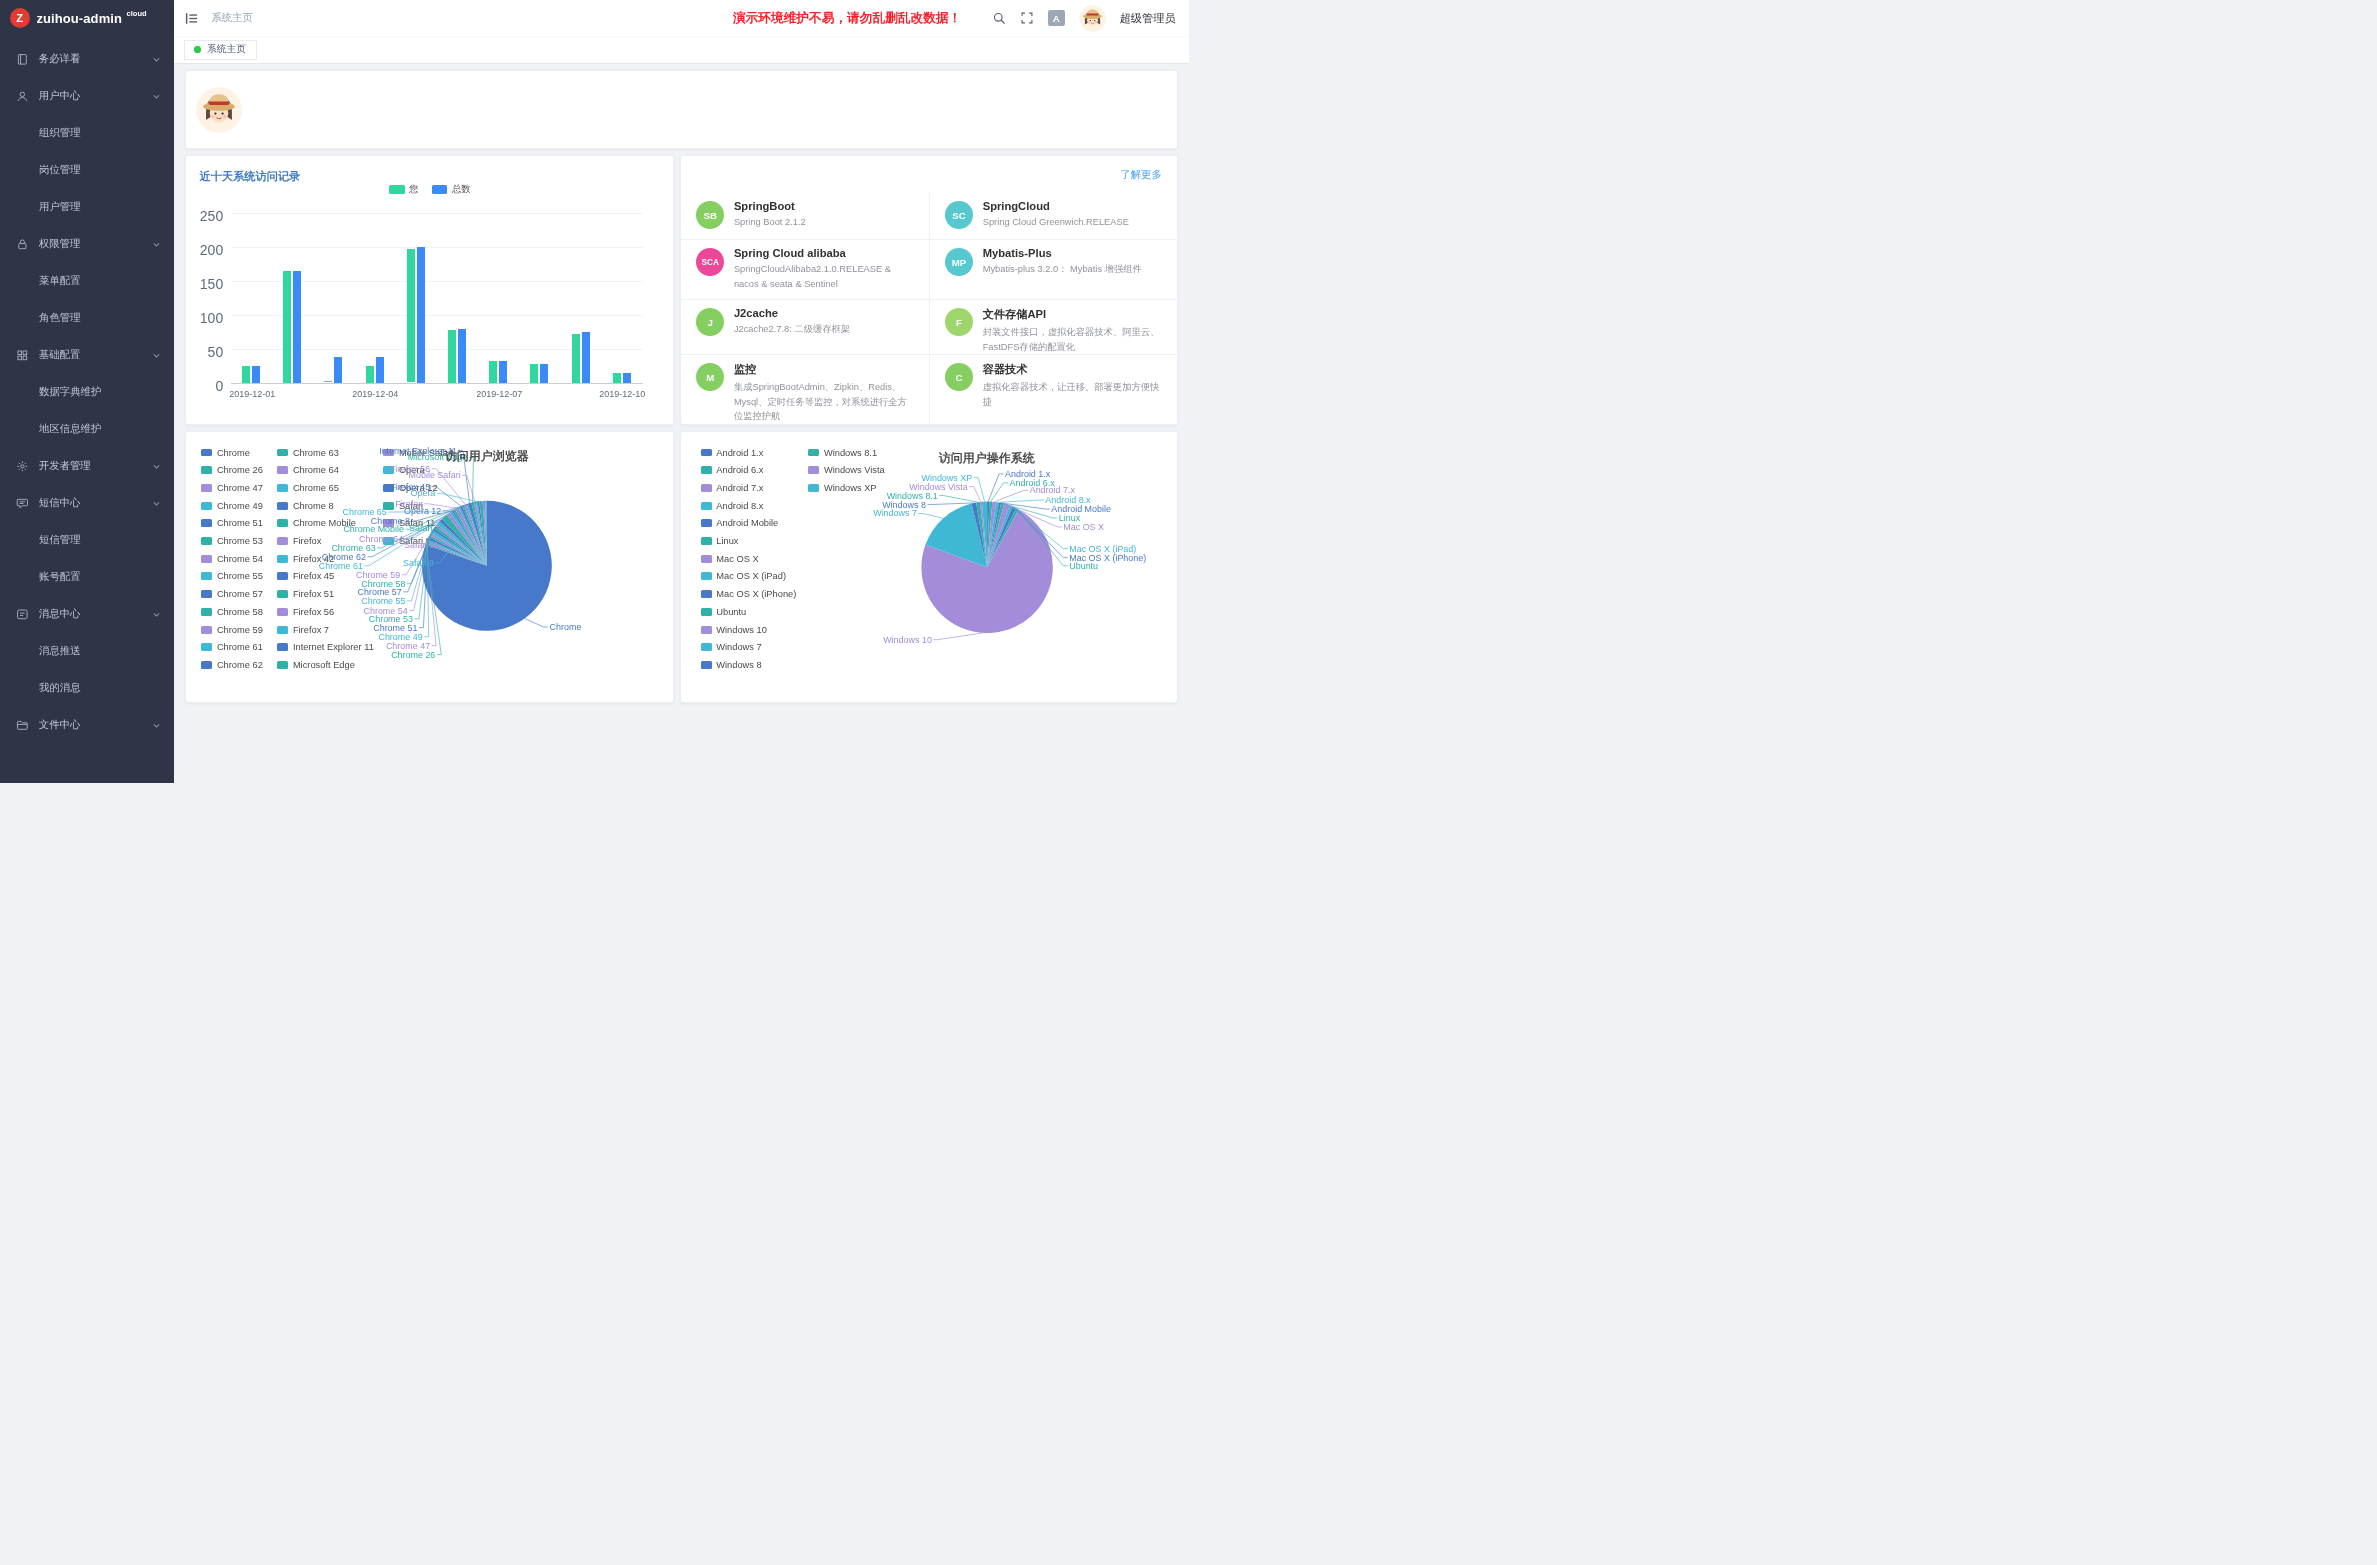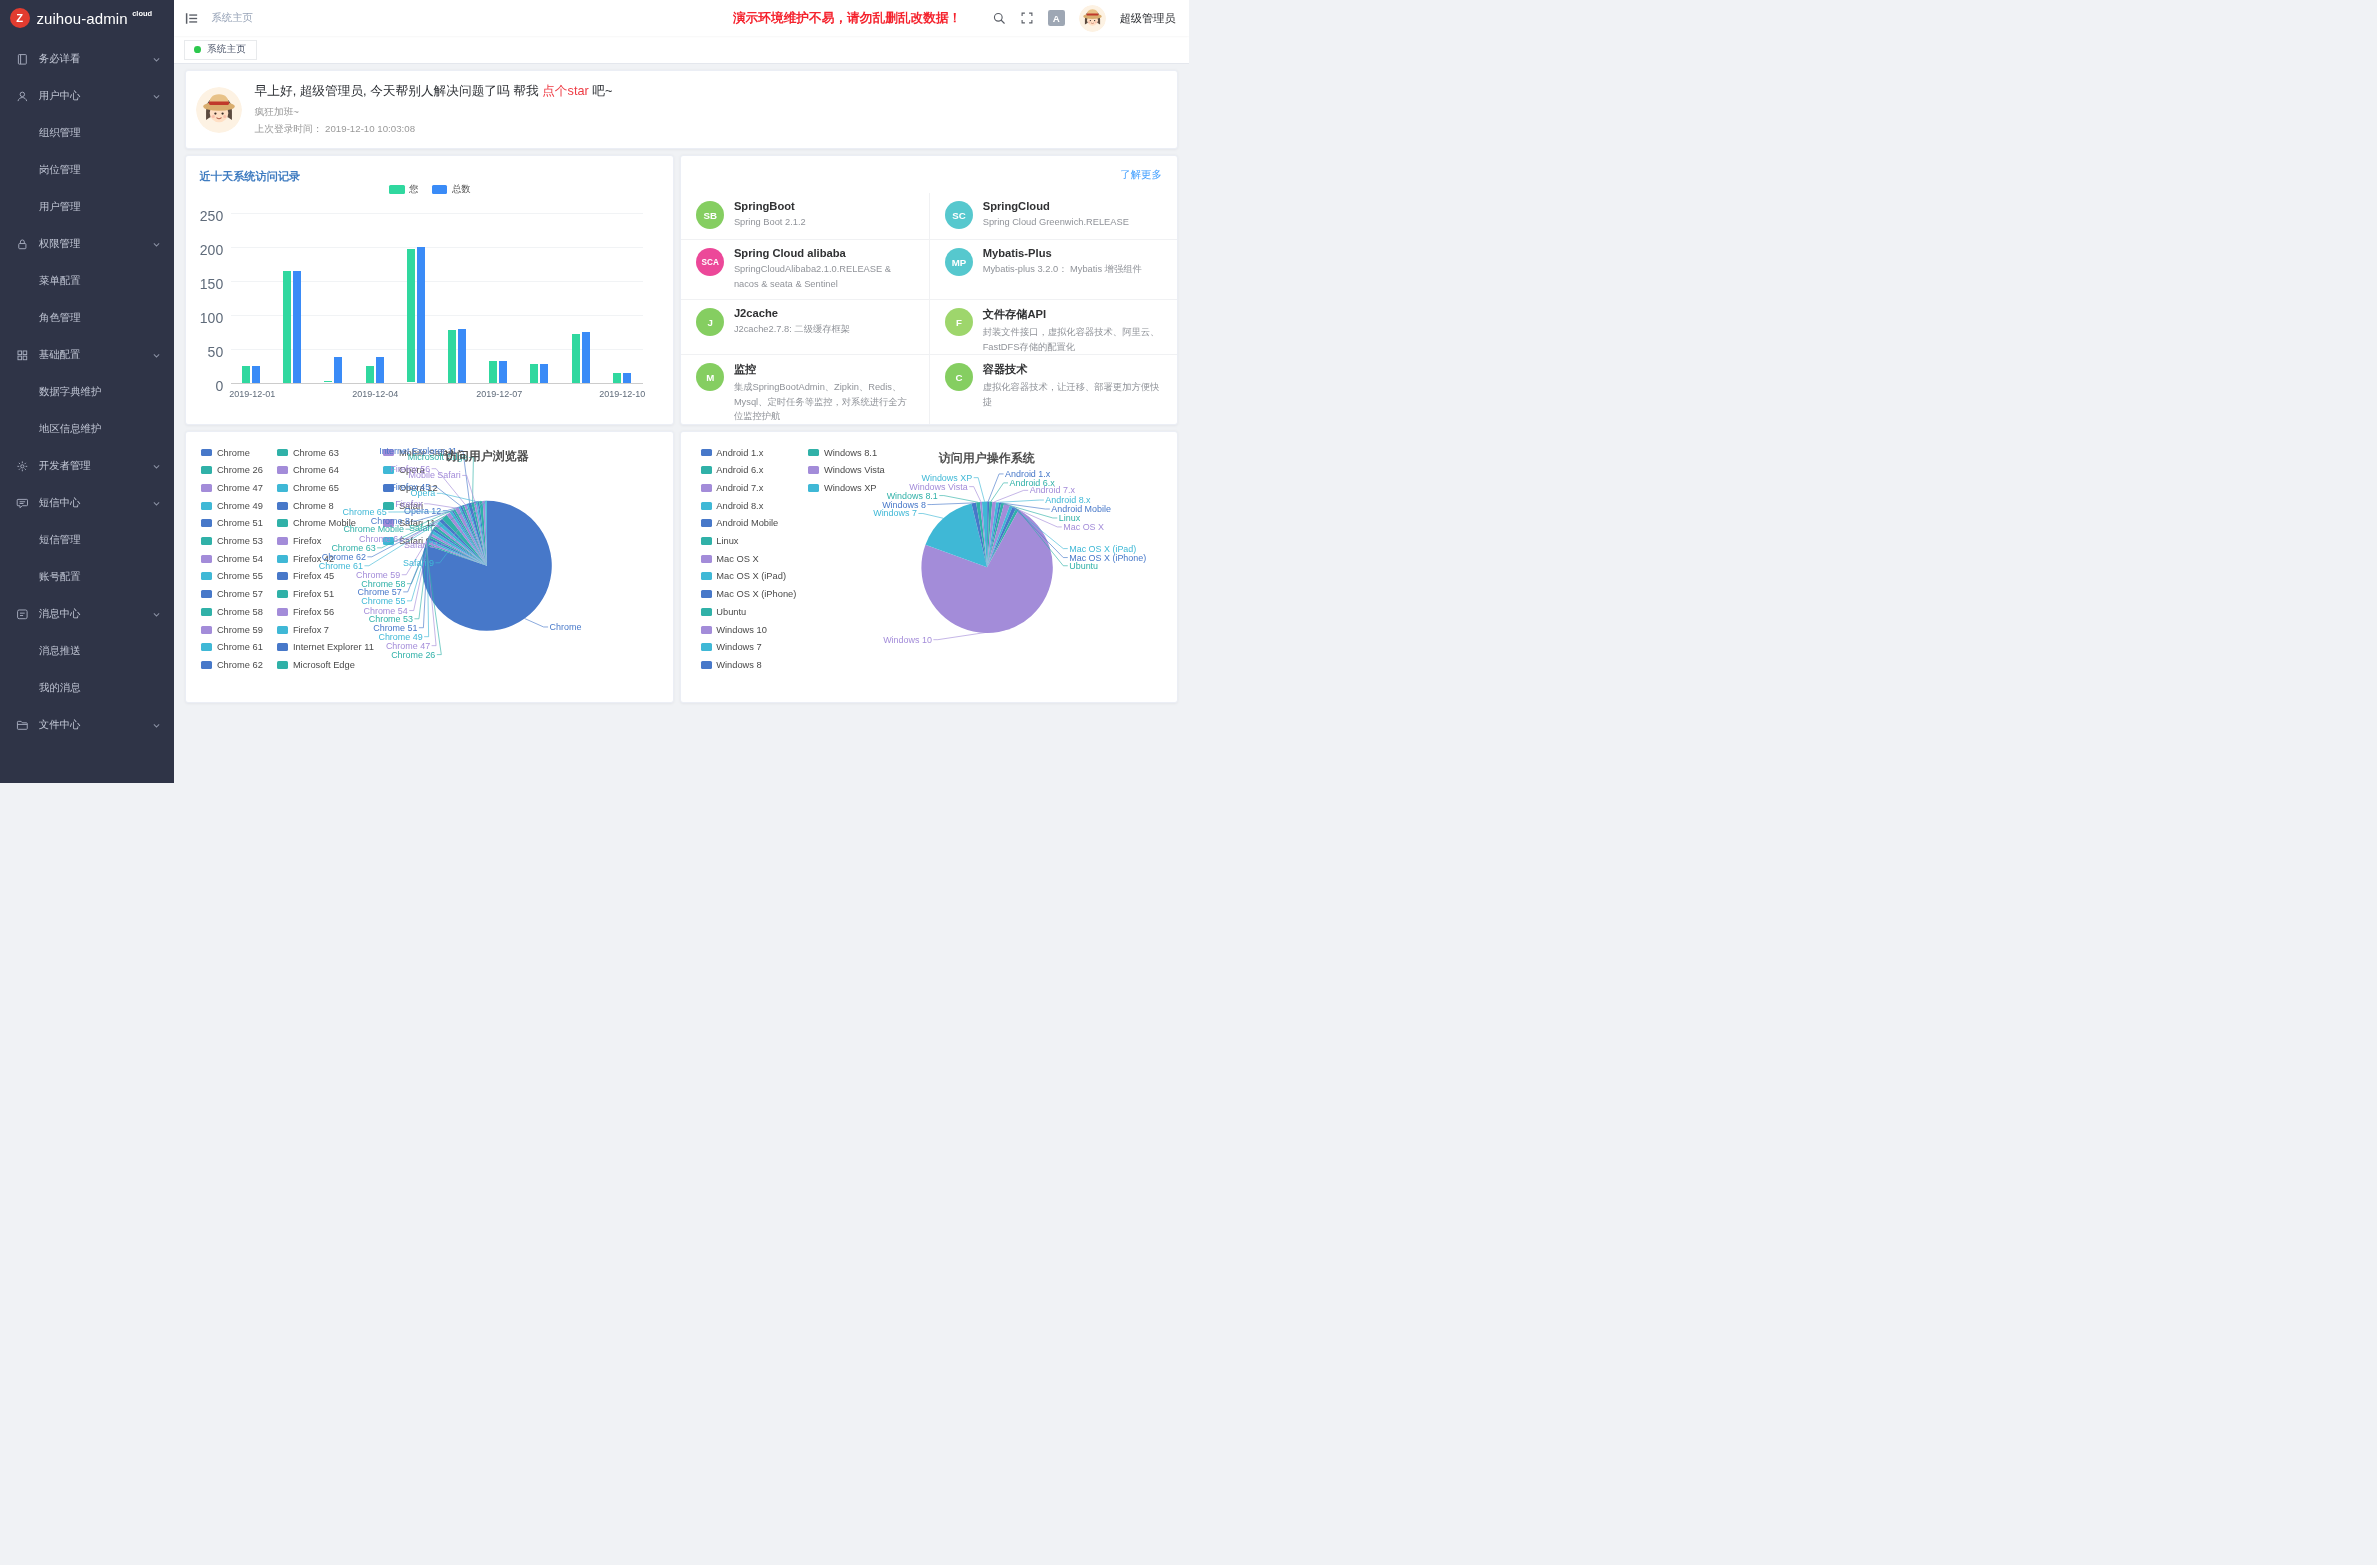--- a/index.html
+++ b/index.html
@@ -2,21 +2,21 @@
 <html style="font-size:12px"><head>
 <meta charset="utf-8">
 <style>
   *{margin:0;padding:0;box-sizing:border-box}
   html,body{width:1189px;height:783px;overflow:hidden;font-family:"Liberation Sans",sans-serif;background:#f0f2f5}
   .app{display:flex;width:1189px;height:783px}
   
   .sidebar{width:174px;background:#2f3447;flex-shrink:0;overflow:hidden}
   .logo{height:36px;display:flex;align-items:center;gap:6.7px;padding:0 9.7px;cursor:pointer}
   .logo-circle{width:20px;height:20px;border-radius:50%;background:#e23c30;color:#fff;font-weight:bold;display:flex;align-items:center;justify-content:center;font-size:11.2px;flex-shrink:0}
-  .logo-title{color:#fff;font-size:15px;font-weight:normal;letter-spacing:0.1px}
+  .logo-title{color:#fff;font-size:13px;font-weight:bold;letter-spacing:0.1px}
   .logo-badge{color:#fff;font-size:7.5px;font-weight:bold;align-self:flex-start;margin-top:9px;margin-left:-2.2px}
   .menu{padding-top:4.5px}
   .menu-item{height:37px;display:flex;align-items:center;padding:0 13.4px 0 16.4px;font-size:10.4px;color:#c3c8d6;cursor:pointer}
   .mi-icon{width:12.7px;height:12.7px;margin-right:9.7px;color:#a6acbe;flex-shrink:0}
   .mi-icon svg,.chev svg,.tb-icon svg{width:100%;height:100%;display:block}
   .mi-label{flex:1}
   .chev{width:9px;height:9px;color:#8a90a3}
   .menu-child{height:37px;display:flex;align-items:center;padding-left:39px;font-size:10.4px;color:#bfc4d3;cursor:pointer}
   
   .main{flex:1;display:flex;flex-direction:column;min-width:0}
@@ -285,25 +285,20 @@
               <path d="M18 26 Q18 10 32 10 Q46 10 46 26 Z" fill="#e8c288"></path>
               <ellipse cx="32" cy="27" rx="22" ry="6" fill="#d9ad6e"></ellipse>
               <rect x="18" y="20" width="28" height="5" rx="2" fill="#c0392b"></rect>
               <circle cx="27" cy="37" r="1.6" fill="#3a2e28"></circle>
               <circle cx="37" cy="37" r="1.6" fill="#3a2e28"></circle>
               <circle cx="24" cy="41" r="2.2" fill="#f6b1a0" opacity=".7"></circle>
               <circle cx="40" cy="41" r="2.2" fill="#f6b1a0" opacity=".7"></circle>
               <path d="M29 43 Q32 45.5 35 43" stroke="#b3624e" fill="none" stroke-width="1.4" stroke-linecap="round"></path>
             </svg>
           </div>
-        <div class="g-text">
-          <div class="g-line"><span>早上好, 超级管理员, 今天帮别人解决问题了吗 帮我 </span><a class="star">点个star</a><span> 吧~</span></div>
-          <div class="g-motto">疯狂加班~</div>
-          <div class="g-login"><span>上次登录时间：</span> <span>2019-12-10 10:03:08</span></div>
-        </div>
       </div>
 
       <div class="row2">
         <div class="card visits-card">
           <div class="card-title-blue">近十天系统访问记录</div>
           <div class="visits-legend" id="visits-legend">
               <div class="vl-item">
                 <div class="vl-swatch" style="background: rgb(48, 216, 159);"></div>
                 <div class="vl-label">您</div>
               </div>

